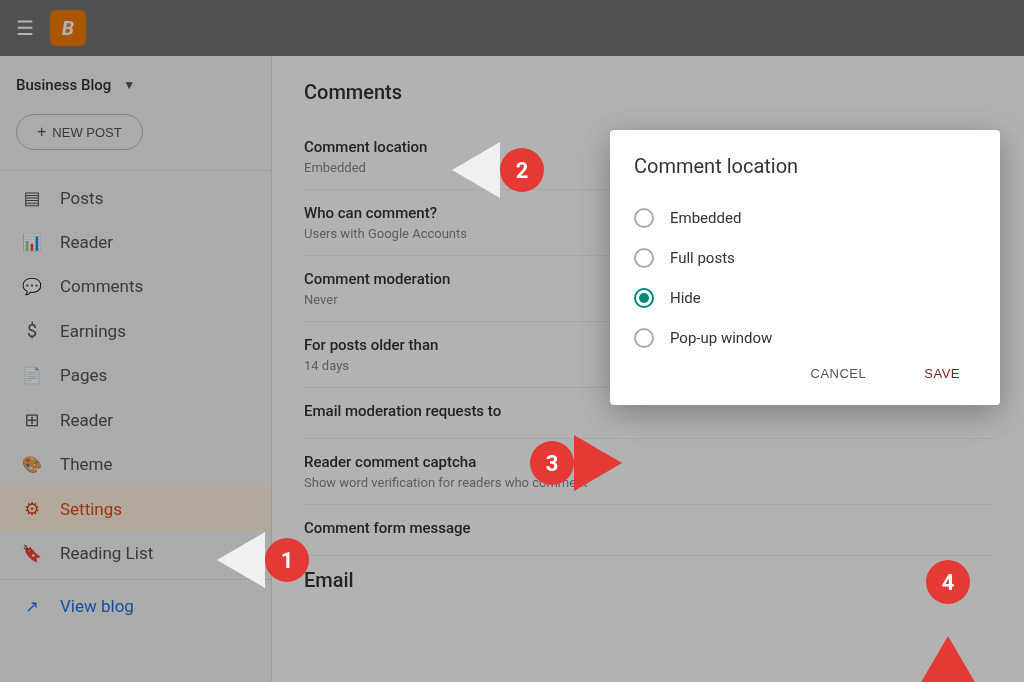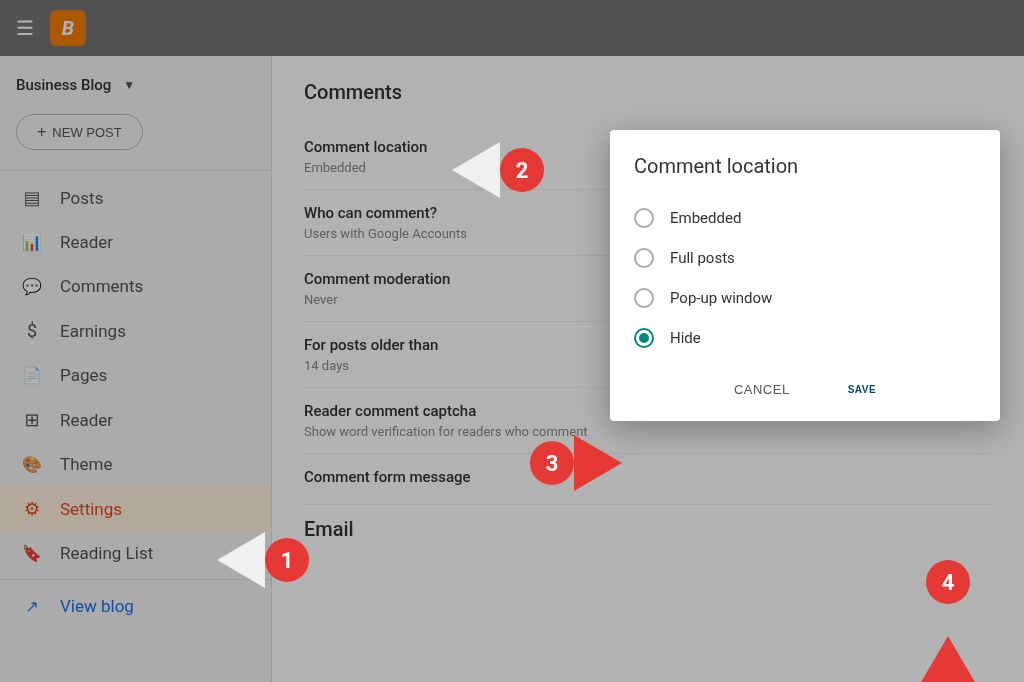--- a/index.html
+++ b/index.html
@@ -198,41 +198,40 @@
       height: 10px;
       border-radius: 50%;
       background: #00897b;
     }
     .radio-label {
       font-size: 15px;
       color: #333;
     }
     .dialog-actions {
       display: flex;
-      justify-content: center;
-      margin-top: 16px;
+      justify-content: flex-end;
       gap: 26px;
     }
     .btn-cancel {
       background: transparent;
       border: none;
       color: #555;
       font-size: 13px;
       font-weight: 500;
       letter-spacing: 0.5px;
       padding: 8px 16px;
       cursor: pointer;
       text-transform: uppercase;
     }
     .btn-save {
       background: transparent;
       border: none;
-      color: #0c4a6e;
-      font-size: 10px;
-      font-weight: 700;
+      color: #7f1d1d;
+      font-size: 13px;
+      font-weight: 400;
       letter-spacing: 0.5px;
       padding: 8px 16px;
       cursor: pointer;
       text-transform: uppercase;
     }
 
     
     .ann1 {
       position: absolute;
       top: 532px;
@@ -405,20 +404,23 @@
     <div class="setting-item">
       <div class="setting-label">Comment moderation</div>
       <div class="setting-value">Never</div>
     </div>
 
     <div class="setting-item">
       <div class="setting-label">For posts older than</div>
       <div class="setting-value">14 days</div>
     </div>
 
+    <div class="setting-item">
+      <div class="setting-label">Email moderation requests to</div>
+    </div>
 
     <div class="setting-item">
       <div class="setting-label">Reader comment captcha</div>
       <div class="setting-value">Show word verification for readers who comment</div>
     </div>
 
     <div class="setting-item">
       <div class="setting-label">Comment form message</div>
     </div>
 
@@ -437,27 +439,27 @@
     <div class="radio-circle"></div>
     <span class="radio-label">Embedded</span>
   </div>
 
   <div class="radio-option">
     <div class="radio-circle"></div>
     <span class="radio-label">Full posts</span>
   </div>
 
   <div class="radio-option">
+    <div class="radio-circle selected"></div>
+    <span class="radio-label">Hide</span>
+  </div>
+
+  <div class="radio-option">
     <div class="radio-circle"></div>
     <span class="radio-label">Pop-up window</span>
-  </div>
-
-  <div class="radio-option">
-    <div class="radio-circle selected"></div>
-    <span class="radio-label">Hide</span>
   </div>
 
   <div class="dialog-actions">
     <button class="btn-cancel">CANCEL</button>
     <button class="btn-save">SAVE</button>
   </div>
 </div>
 
 <div class="ann1">
   <span class="white-arrow-left"></span>

